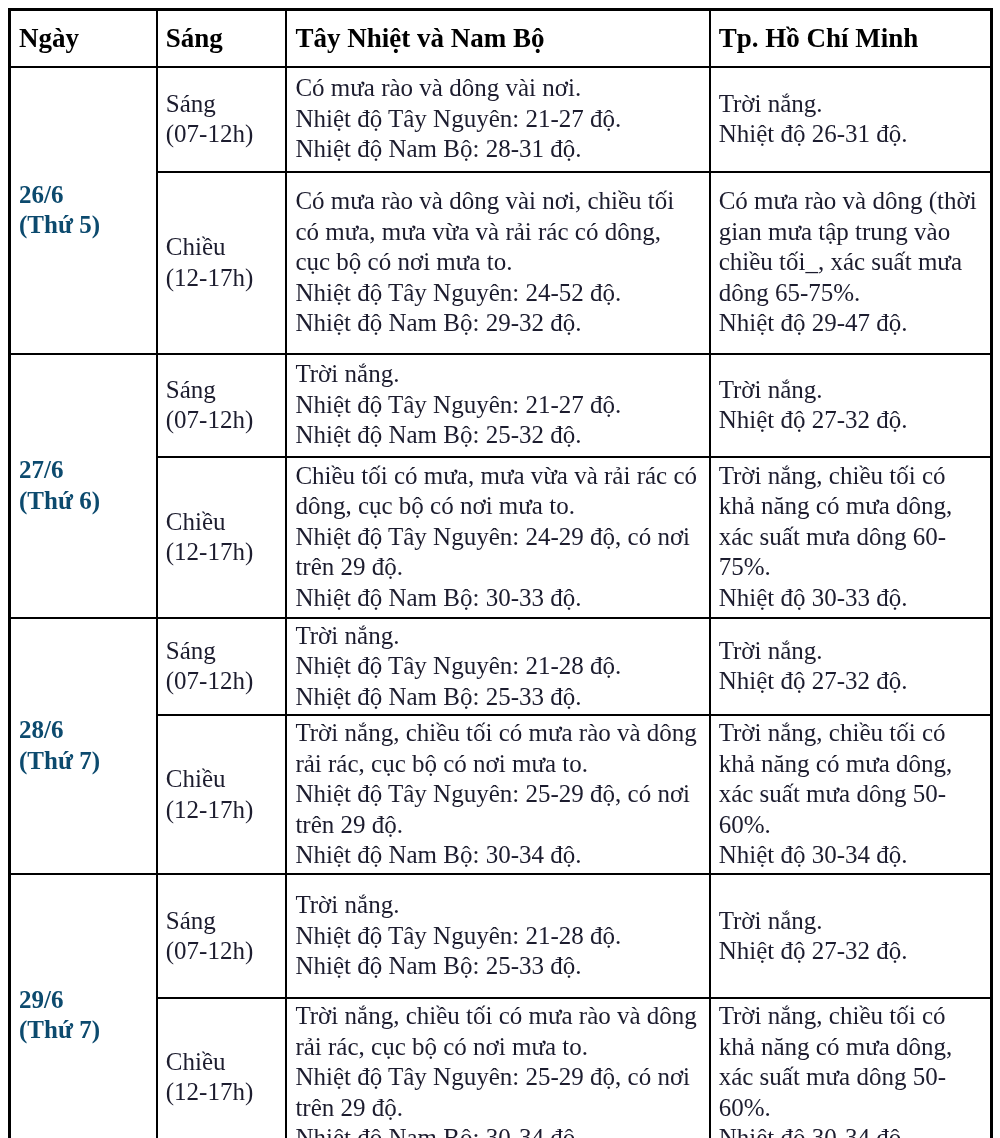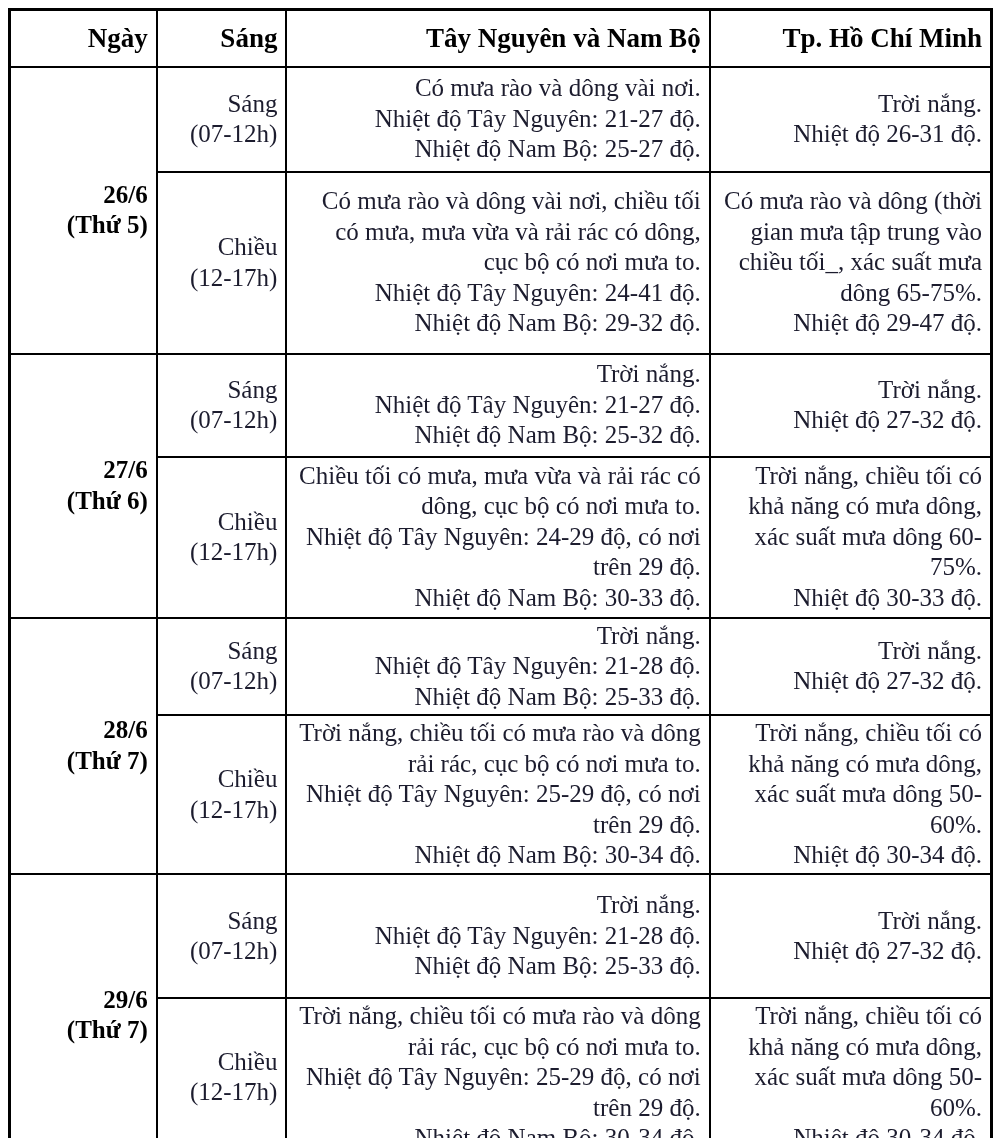--- a/index.html
+++ b/index.html
@@ -21,41 +21,41 @@
   table.forecast {
     border-collapse: collapse;
     width: 985px;
     table-layout: fixed;
     background: #ffffff;
     border: 3px solid #000000;
   }
   table.forecast th,
   table.forecast td {
     border: 2px solid #000000;
-    text-align: right;
+    text-align: left;
     vertical-align: middle;
     padding: 2px 8px;
     box-sizing: border-box;
     white-space: pre-line;
     font-size: 25px;
     line-height: 1.22;
   }
   table.forecast th {
     font-size: 27px;
     font-weight: bold;
     color: #000000;
     white-space: normal;
   }
   col.c-date    { width: 15%; }
   col.c-session { width: 13.2%; }
   col.c-region  { width: 43.1%; }
   col.c-city    { width: 28.7%; }
   td.date-cell {
     font-weight: bold;
-    color: #000000;
+    color: #0c4a6e;
     line-height: 1.3;
   }
   td.valign-top {
     vertical-align: top;
     padding-top: 8px;
   }
 </style>
 </head>
 <body>
 
@@ -64,42 +64,42 @@
     <colgroup>
       <col class="c-date">
       <col class="c-session">
       <col class="c-region">
       <col class="c-city">
     </colgroup>
     <thead>
       <tr style="height:57px;">
         <th>Ngày</th>
         <th>Sáng</th>
-        <th>Tây Nguyên và Nam Bộ</th>
+        <th>Tây Nhiệt và Nam Bộ</th>
         <th>Tp. Hồ Chí Minh</th>
       </tr>
     </thead>
     <tbody>
 
       <tr style="height:105px;">
         <td class="date-cell" rowspan="2">26/6
 (Thứ 5)</td>
         <td>Sáng
 (07-12h)</td>
         <td>Có mưa rào và dông vài nơi.
 Nhiệt độ Tây Nguyên: 21-27 độ.
-Nhiệt độ Nam Bộ: 25-27 độ.</td>
+Nhiệt độ Nam Bộ: 28-31 độ.</td>
         <td>Trời nắng.
 Nhiệt độ 26-31 độ.</td>
       </tr>
       <tr style="height:182px;">
         <td>Chiều
 (12-17h)</td>
         <td>Có mưa rào và dông vài nơi, chiều tối có mưa, mưa vừa và rải rác có dông, cục bộ có nơi mưa to.
-Nhiệt độ Tây Nguyên: 24-41 độ.
+Nhiệt độ Tây Nguyên: 24-52 độ.
 Nhiệt độ Nam Bộ: 29-32 độ.</td>
         <td>Có mưa rào và dông (thời gian mưa tập trung vào chiều tối_, xác suất mưa dông 65-75%.
 Nhiệt độ 29-47 độ.</td>
       </tr>
 
       <tr style="height:103px;">
         <td class="date-cell" rowspan="2">27/6
 (Thứ 6)</td>
         <td>Sáng
 (07-12h)</td>

